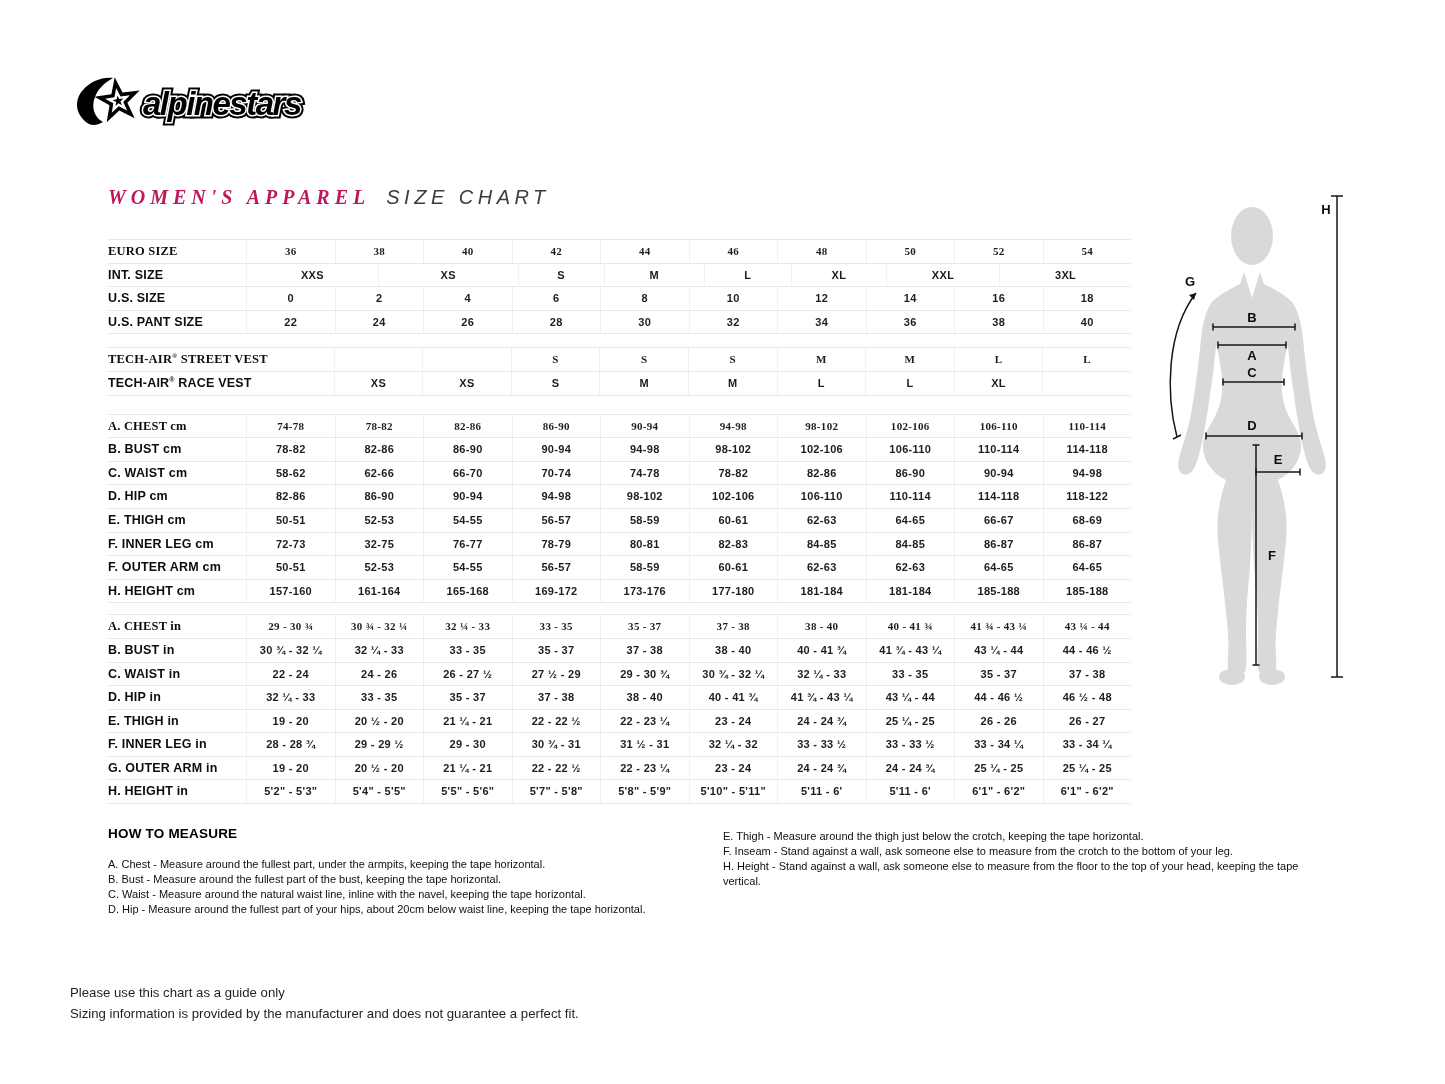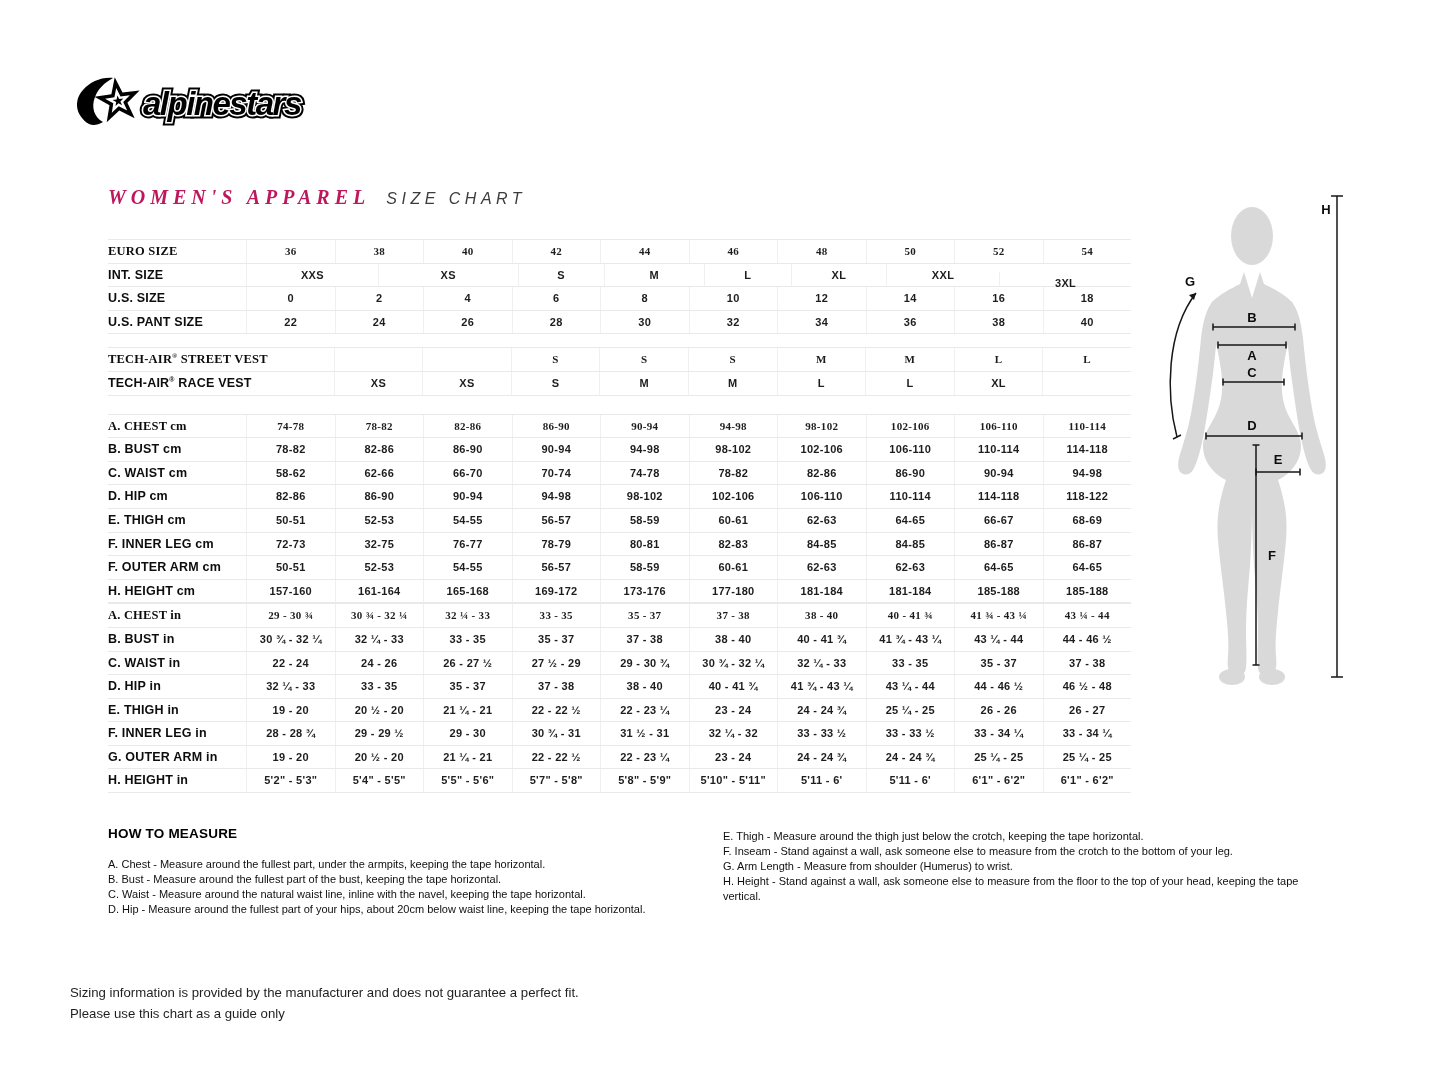--- a/index.html
+++ b/index.html
@@ -9,29 +9,29 @@
     -webkit-font-smoothing:antialiased;
   }
   .abs{position:absolute;}
 
   
   #logo{left:73px;top:74px;width:250px;height:58px;}
 
   
   #title{left:108px;top:186px;font-style:italic;white-space:nowrap;}
   #title .main{font-weight:bold;font-size:20px;letter-spacing:5px;color:#be185d;font-family:Liberation Serif, serif;}
-  #title .sub{font-weight:normal;font-size:16px;letter-spacing:4.5px;color:#3c3c3c;margin-left:16px;}
+  #title .sub{font-weight:normal;font-size:20px;letter-spacing:4.5px;color:#3c3c3c;margin-left:16px;}
 
   
   #chart{left:108px;top:239px;width:1023px;}
   .sec{width:100%;}
   .sec .tr:first-child{border-top:1px solid #e9e9e9;font-family:Liberation Serif, serif;}
   [data-name="section-tech_air"]{margin-top:13px;}
   [data-name="section-metric"]{margin-top:18px;}
-  [data-name="section-imperial"]{}
+  [data-name="section-imperial"]{margin-top:11px;}
   .tr{display:flex;height:22.6px;line-height:22.6px;border-bottom:1px solid #e9e9e9;}
   .th{flex:0 0 138px;width:138px;font-weight:bold;font-size:12.5px;letter-spacing:0.2px;
       white-space:nowrap;color:#0d0d0d;}
   .th sup{font-size:7px;vertical-align:super;line-height:0;}
   .td{flex:1 1 0;min-width:0;text-align:center;font-weight:bold;font-size:11px;
       letter-spacing:0.3px;border-left:1px solid #f0f0f0;color:#1d1d1d;white-space:nowrap;}
   .td.nb{border-left:none;}
 
   
   #figure{left:1160px;top:180px;width:285px;height:520px;}
@@ -84,21 +84,21 @@
       </div>
       <div class="tr" data-name="row-int-size">
         <div class="th" data-name="row-label">INT. SIZE</div>
         <div class="td" data-name="size-cell" style="flex: 1.49 1 0px;">XXS</div>
         <div class="td" data-name="size-cell" style="flex: 1.58 1 0px;">XS</div>
         <div class="td" data-name="size-cell" style="flex: 0.97 1 0px;">S</div>
         <div class="td" data-name="size-cell" style="flex: 1.13 1 0px;">M</div>
         <div class="td" data-name="size-cell" style="flex: 0.98 1 0px;">L</div>
         <div class="td" data-name="size-cell" style="flex: 1.07 1 0px;">XL</div>
         <div class="td" data-name="size-cell" style="flex: 1.28 1 0px;">XXL</div>
-        <div class="td" data-name="size-cell" style="flex: 1.49 1 0px; margin-top: 8px;">3XL</div>
+        <div class="td" data-name="size-cell" style="flex: 1.49 1 0px;">3XL</div>
       </div>
       <div class="tr" data-name="row-u-s-size">
         <div class="th" data-name="row-label">U.S. SIZE</div>
         <div class="td" data-name="size-cell">0</div>
         <div class="td" data-name="size-cell">2</div>
         <div class="td" data-name="size-cell">4</div>
         <div class="td" data-name="size-cell">6</div>
         <div class="td" data-name="size-cell">8</div>
         <div class="td" data-name="size-cell">10</div>
         <div class="td" data-name="size-cell">12</div>
@@ -435,20 +435,19 @@
 <div id="how-left" class="abs" data-name="how-to-measure-left">
   <div class="how-title" data-name="how-to-measure-title">HOW TO MEASURE</div>
   <div class="how-item" data-name="measure-instruction-chest">A. Chest - Measure around the fullest part, under the armpits, keeping the tape horizontal.</div>
   <div class="how-item" data-name="measure-instruction-bust">B. Bust - Measure around the fullest part of the bust, keeping the tape horizontal.</div>
   <div class="how-item" data-name="measure-instruction-waist">C. Waist - Measure around the natural waist line, inline with the navel, keeping the tape horizontal.</div>
   <div class="how-item" data-name="measure-instruction-hip">D. Hip - Measure around the fullest part of your hips, about 20cm below waist line, keeping the tape horizontal.</div>
 </div>
 <div id="how-right" class="abs" data-name="how-to-measure-right">
   <div class="how-item" data-name="measure-instruction-thigh">E. Thigh - Measure around the thigh just below the crotch, keeping the tape horizontal.</div>
   <div class="how-item" data-name="measure-instruction-inseam">F. Inseam - Stand against a wall, ask someone else to measure from the crotch to the bottom of your leg.</div>
-  <div class="how-item" data-name="measure-instruction-arm-length">G. Arm Length - Measure from shoulder (Humerus) to wrist.</div>
   <div class="how-item" data-name="measure-instruction-height">H. Height - Stand against a wall, ask someone else to measure from the floor to the top of your head, keeping the tape vertical.</div>
 </div>
 
 <div id="footer" class="abs" data-name="sizing-disclaimer">
+  <div data-name="sizing-disclaimer-line2">Please use this chart as a guide only</div>
   <div data-name="sizing-disclaimer-line1">Sizing information is provided by the manufacturer and does not guarantee a perfect fit.</div>
-  <div data-name="sizing-disclaimer-line2">Please use this chart as a guide only</div>
 </div>
 
 </body></html>

